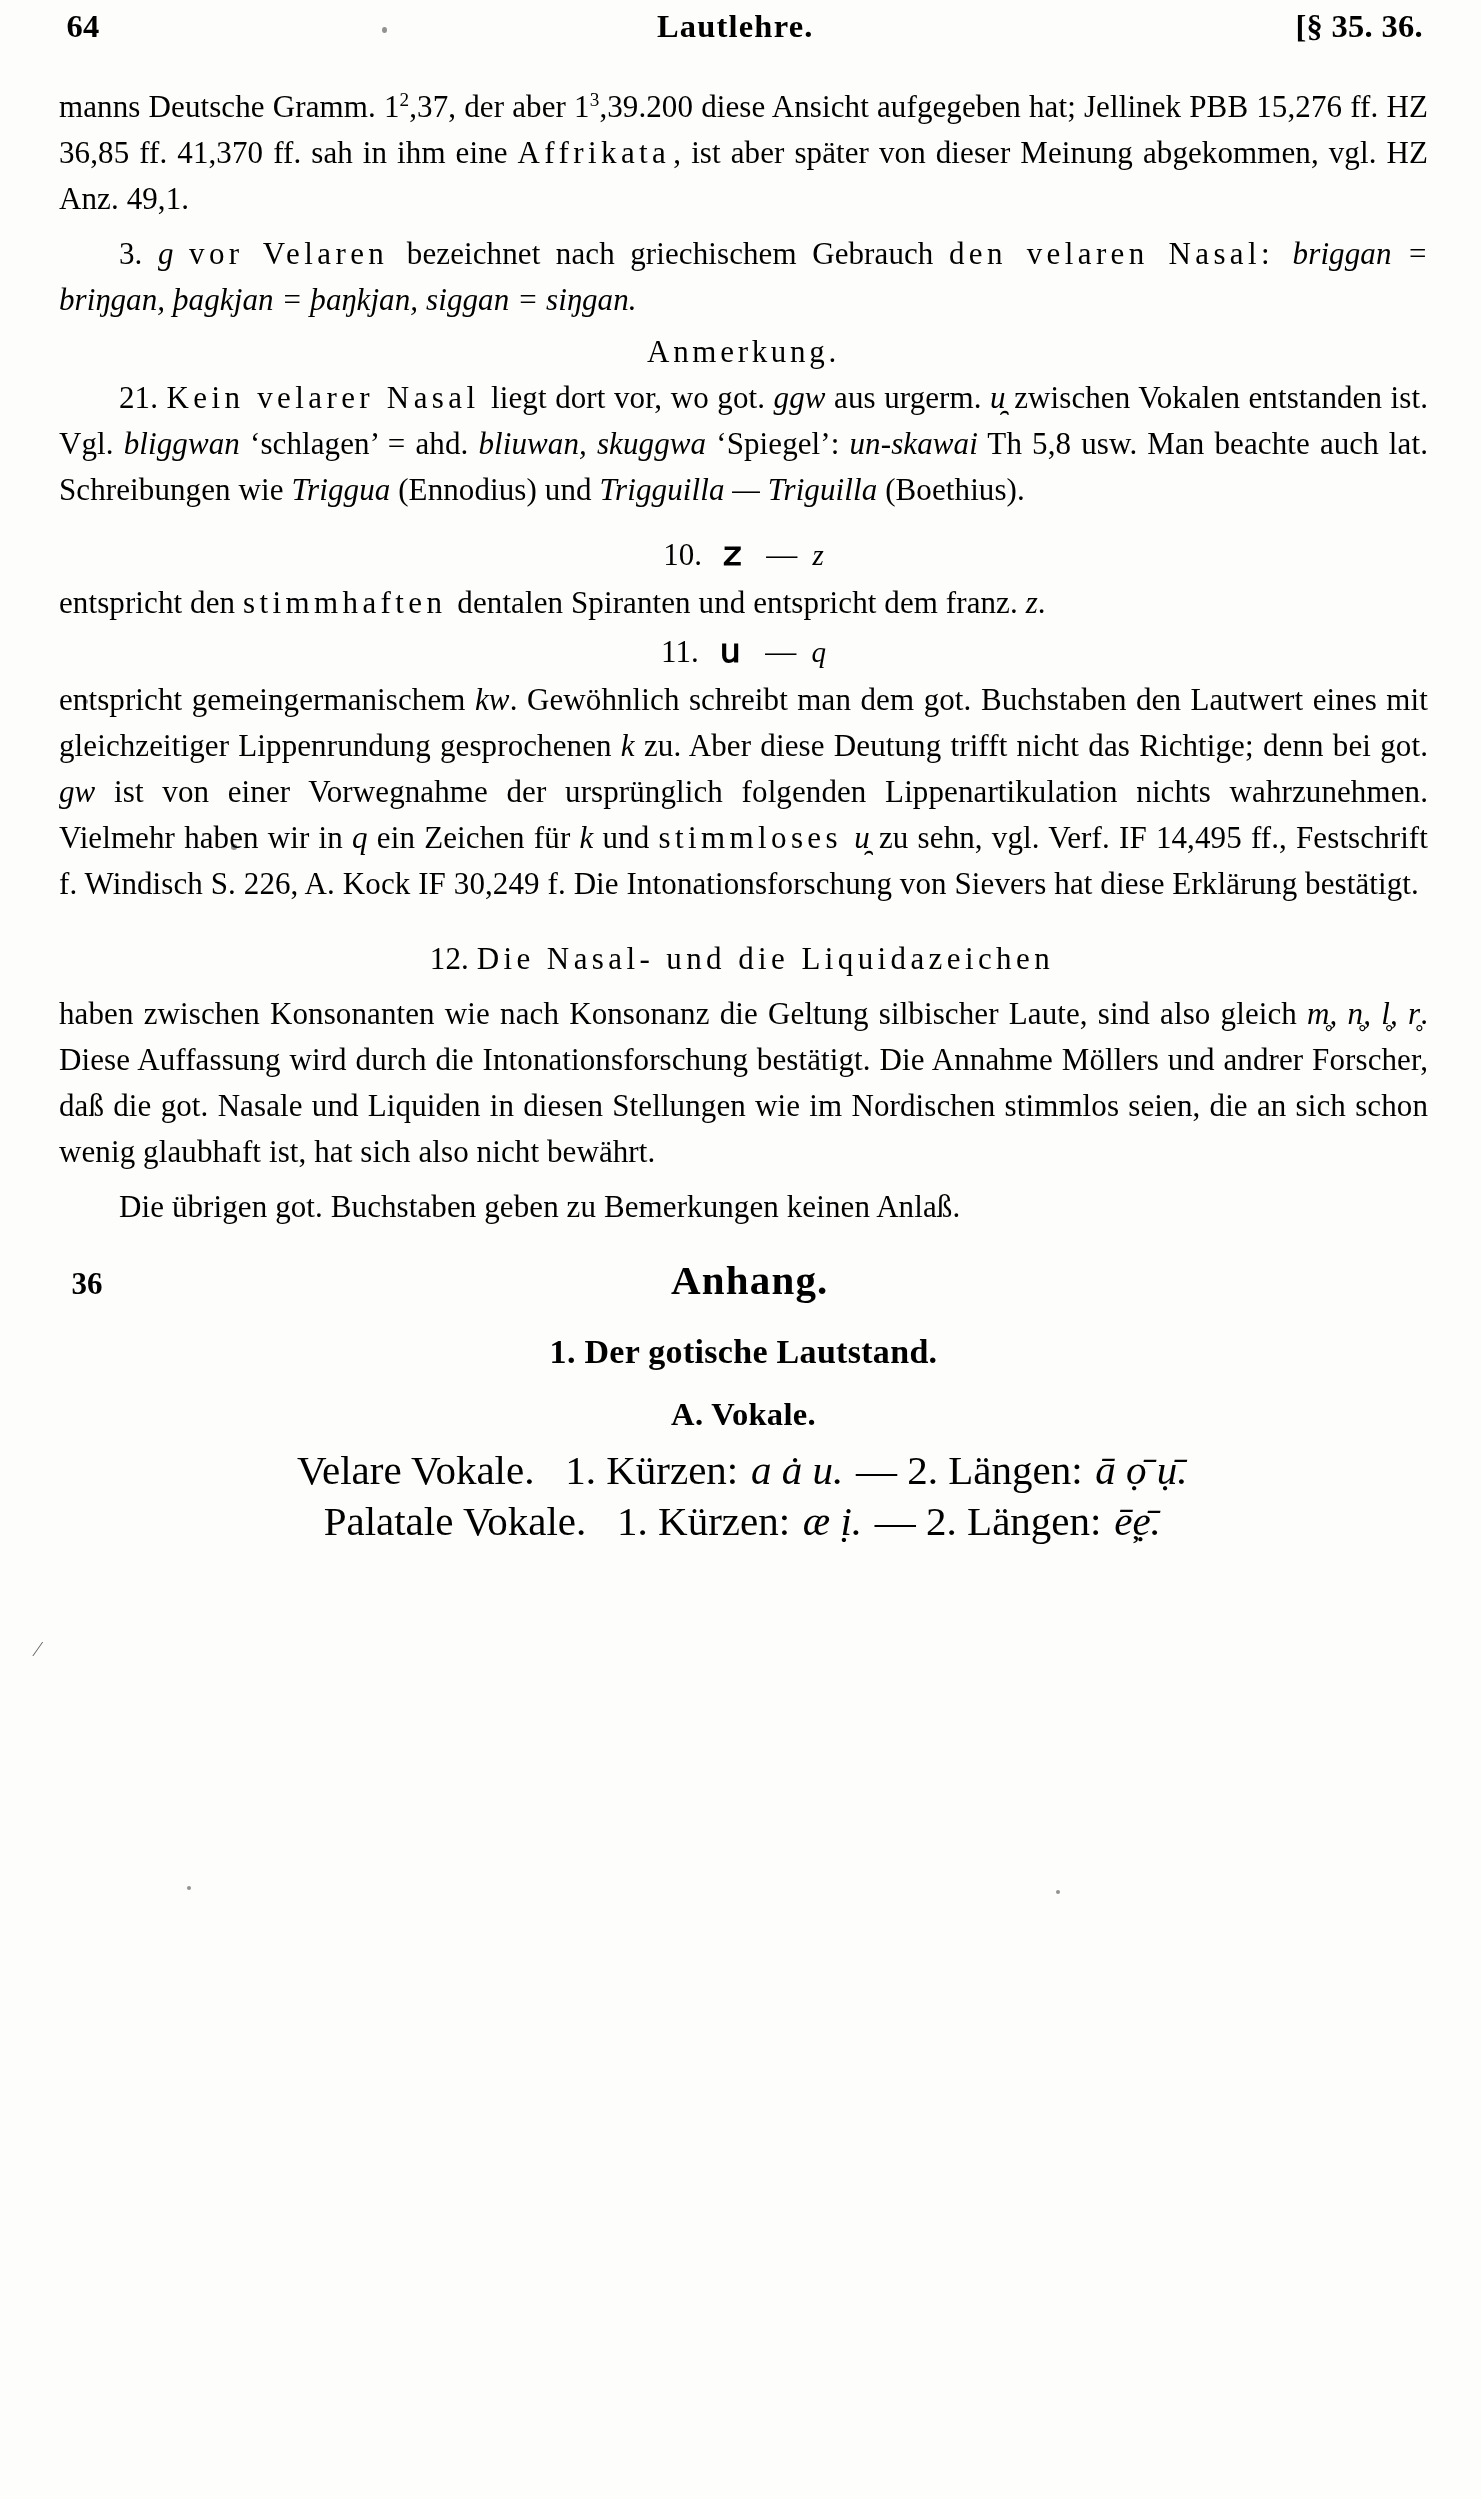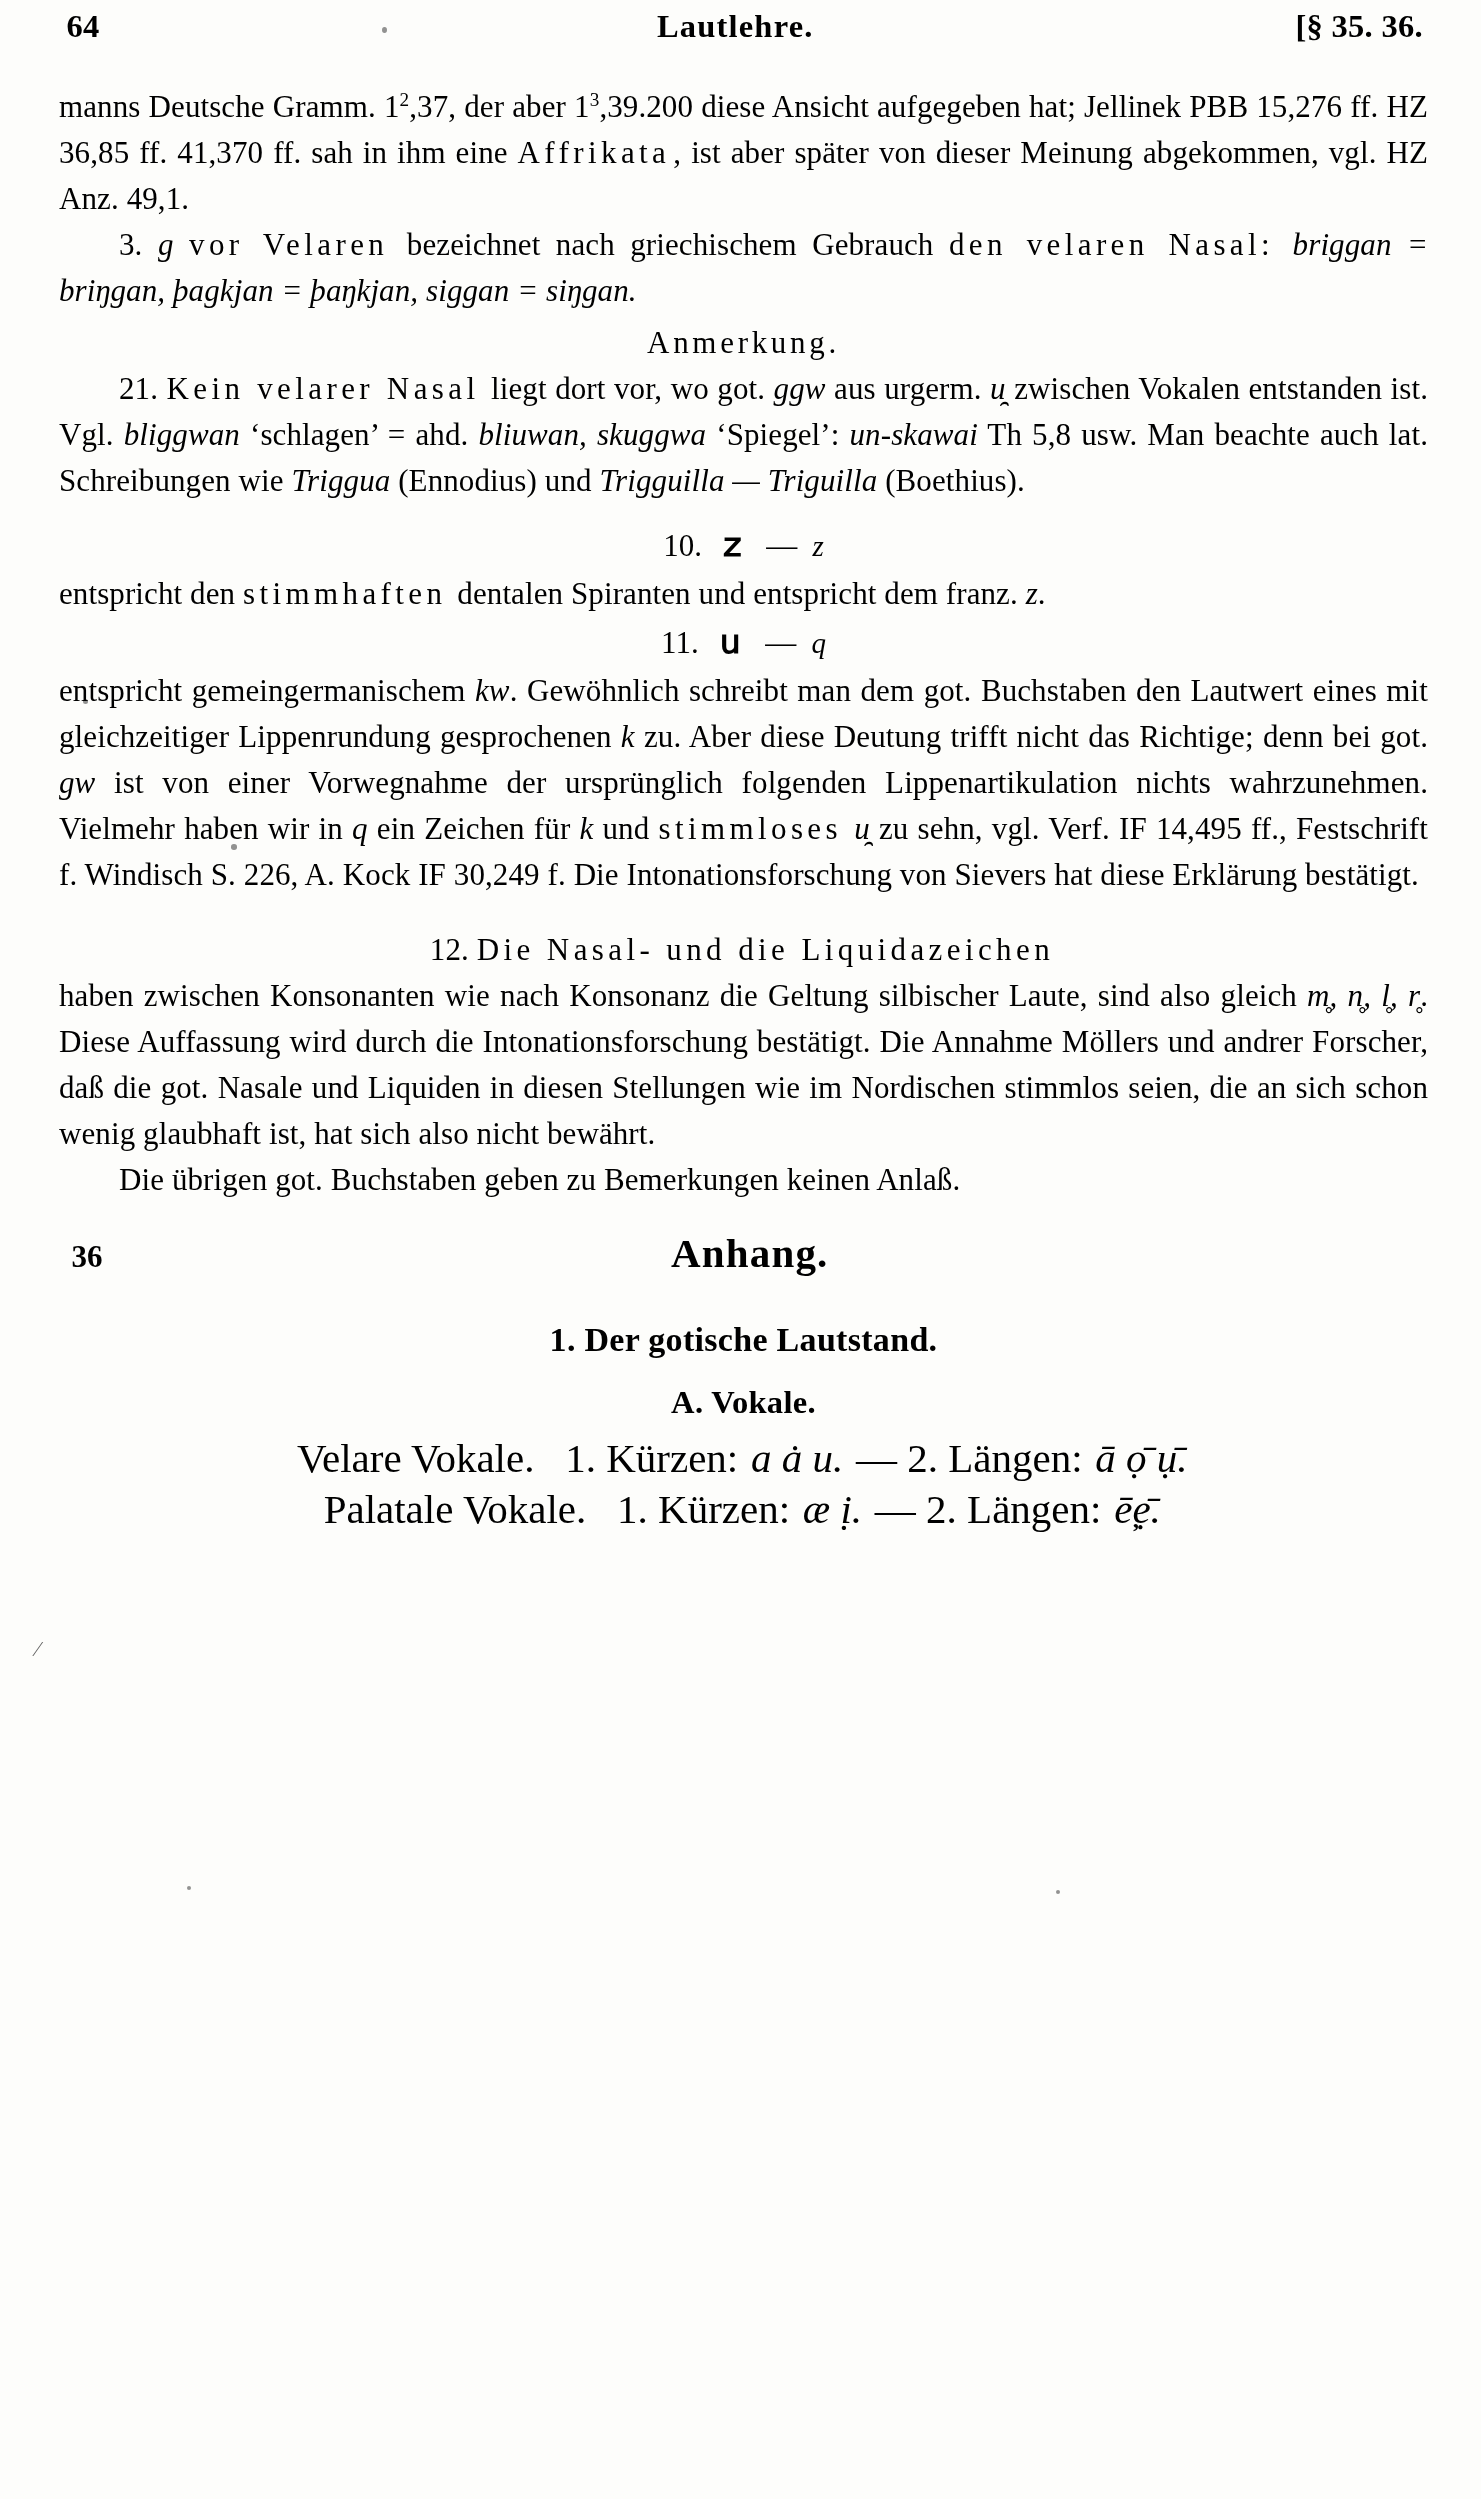--- a/index.html
+++ b/index.html
@@ -48,21 +48,21 @@
   
   .block {
     font-size: 31px;
     line-height: 46px;
     text-align: justify;
     text-justify: inter-word;
     letter-spacing: 0.1px;
     margin: 0;
   }
   .block.indent { text-indent: 60px; }
-  .block + .block { margin-top: 0; }
+  .block + .block { margin-top: 9px; }
   .gap-sm { height: 6.2px; }
   .gap-md { height: 16.2px; }
   .gap-lg { height: 29px; }
 
   i, .it { font-style: italic; }
   .sp {
     font-style: normal;
     letter-spacing: 4.4px;
     padding-right: 3.1px;
   }
@@ -120,21 +120,21 @@
     text-align: center;
     font-size: 41px;
     font-weight: 700;
     letter-spacing: 1.2px;
     padding-right: 134px;
   }
   .sub-h1 {
     text-align: center;
     font-size: 34px;
     font-weight: 700;
-    margin-top: 44px;
+    margin-top: 29px;
     letter-spacing: 0.3px;
   }
   .sub-h2 {
     text-align: center;
     font-size: 32.5px;
     font-weight: 700;
     margin-top: 25px;
     letter-spacing: 0.3px;
   }
   .vowel-line {

